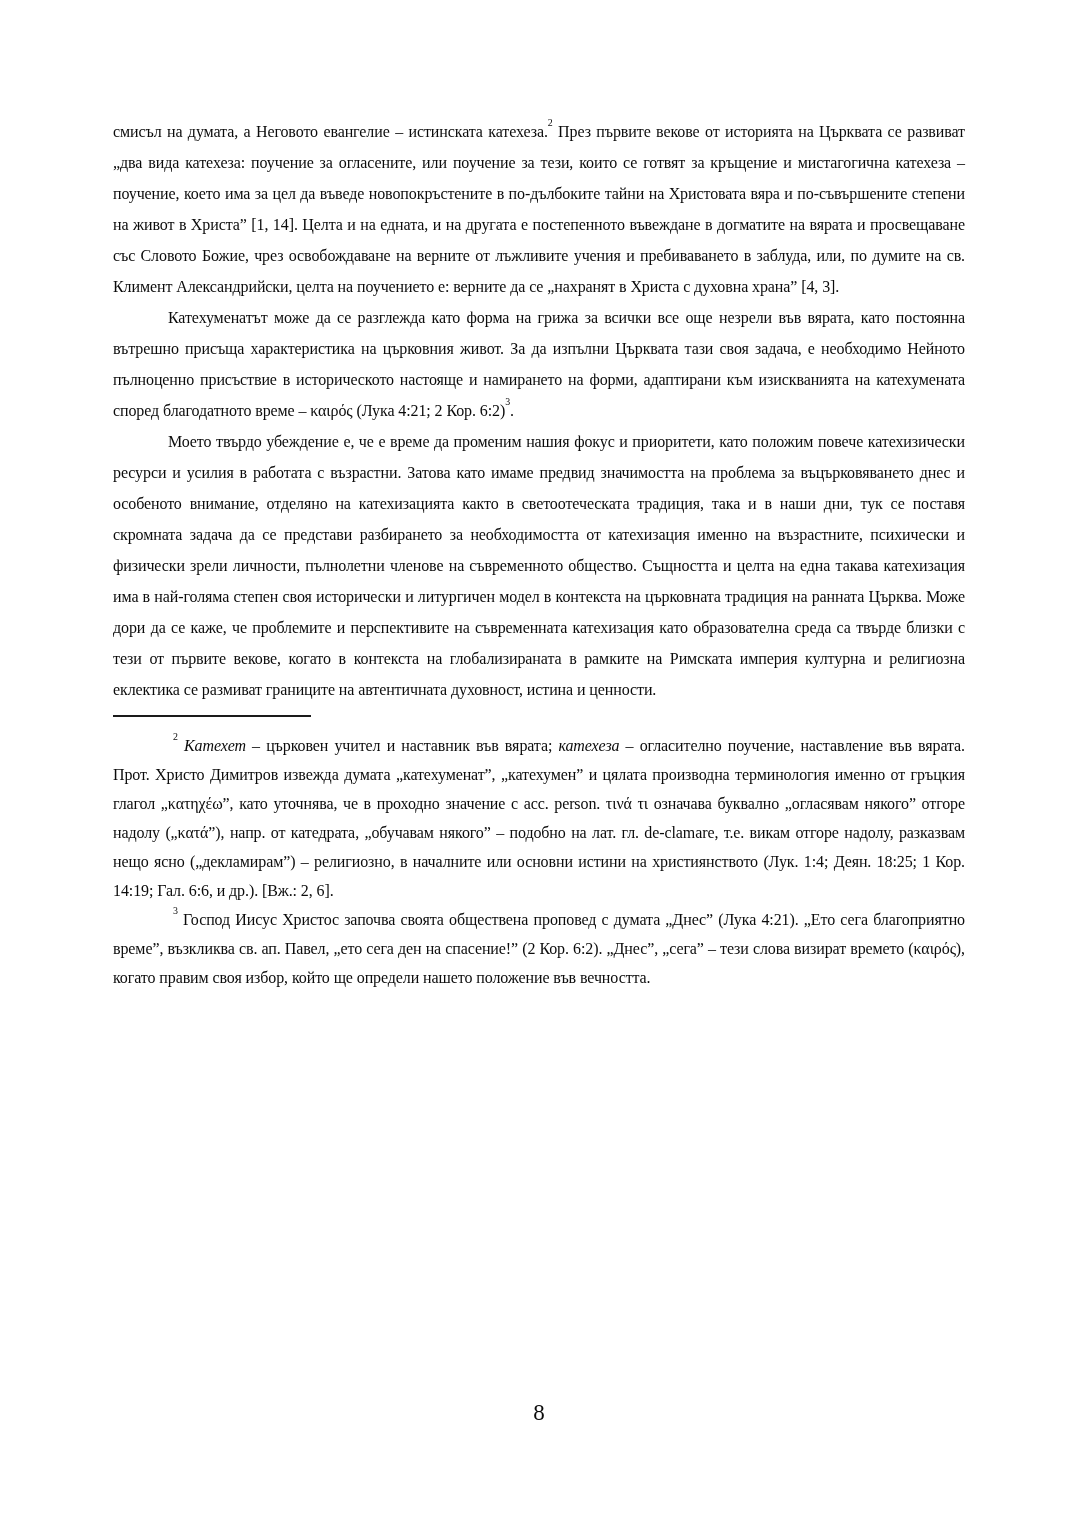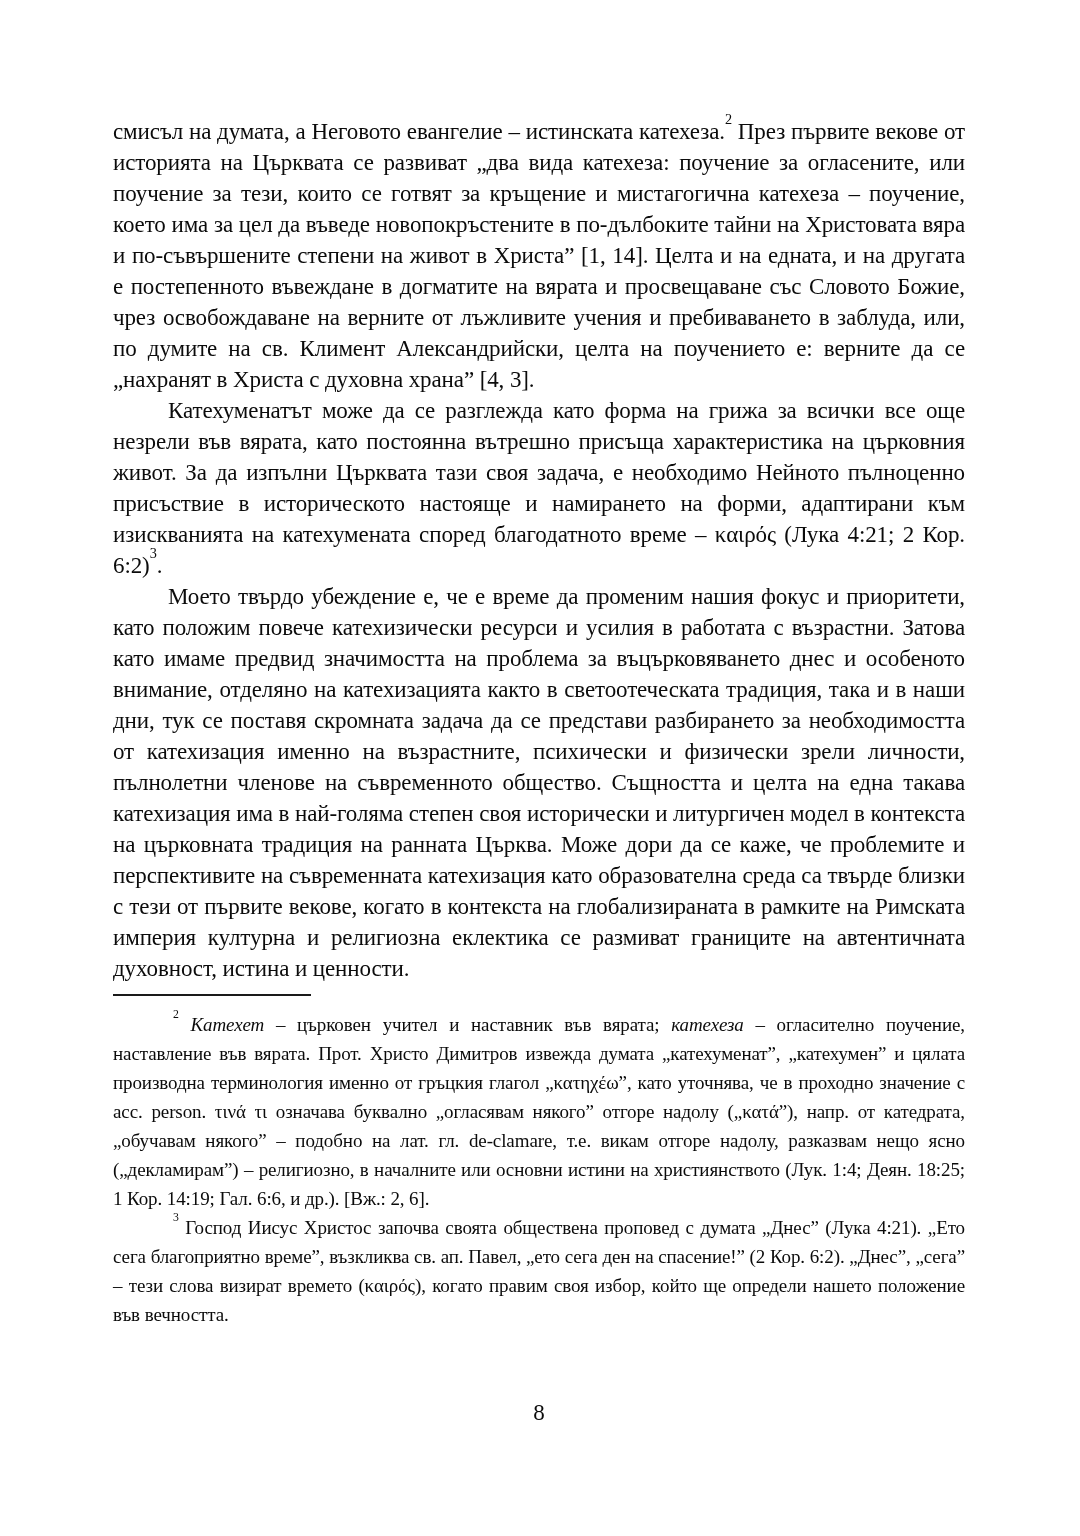--- a/index.html
+++ b/index.html
@@ -16,21 +16,21 @@
     overflow: hidden;
   }
   .page {
     position: absolute;
     inset: 0;
     padding: 116px 115px 0 113px;
     box-sizing: border-box;
   }
   .para {
     margin: 0;
-    font-size: 23px;
+    font-size: 16px;
     line-height: 31px;
     text-align: justify;
     text-indent: 55px;
     letter-spacing: -0.1px;
   }
   .para.first {
     text-indent: 0;
   }
   sup {
     font-size: 0.62em;
@@ -42,21 +42,21 @@
     font-style: italic;
   }
   .fn-sep {
     width: 198px;
     border: 0;
     border-top: 2px solid #1a1a1a;
     margin: 10px 0 14px 0;
   }
   .footnote {
     margin: 0;
-    font-size: 19px;
+    font-size: 16px;
     line-height: 29px;
     text-align: justify;
     text-indent: 60px;
     letter-spacing: -0.1px;
   }
   .page-number {
     position: absolute;
     left: 113px;
     width: 852px;
     top: 1400px;

